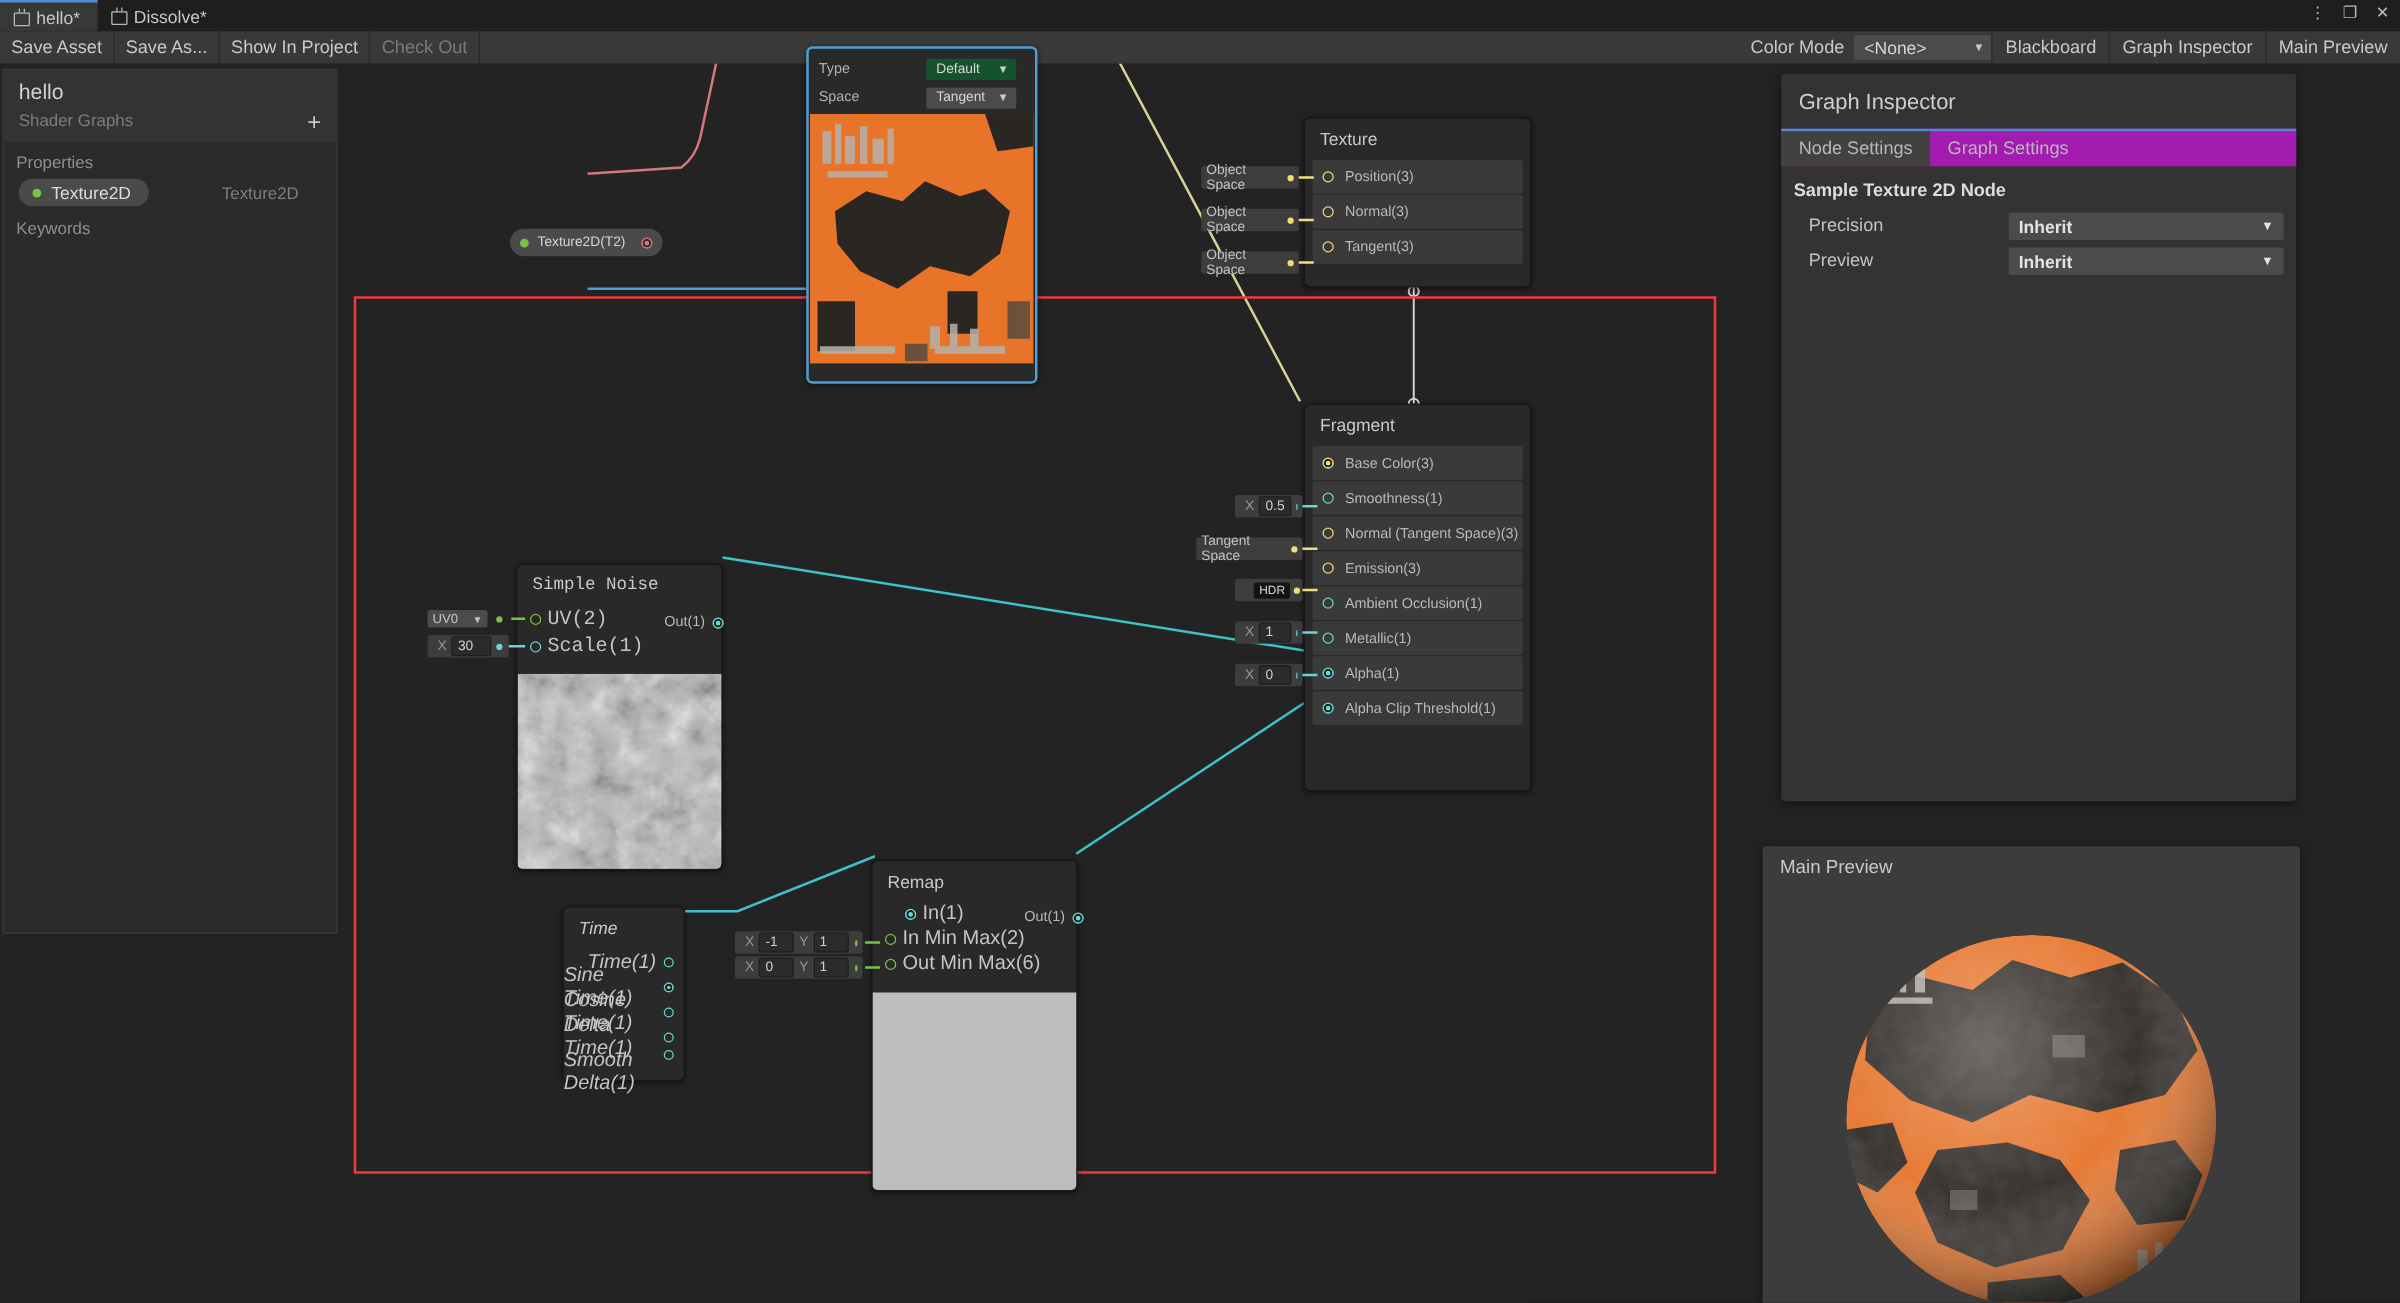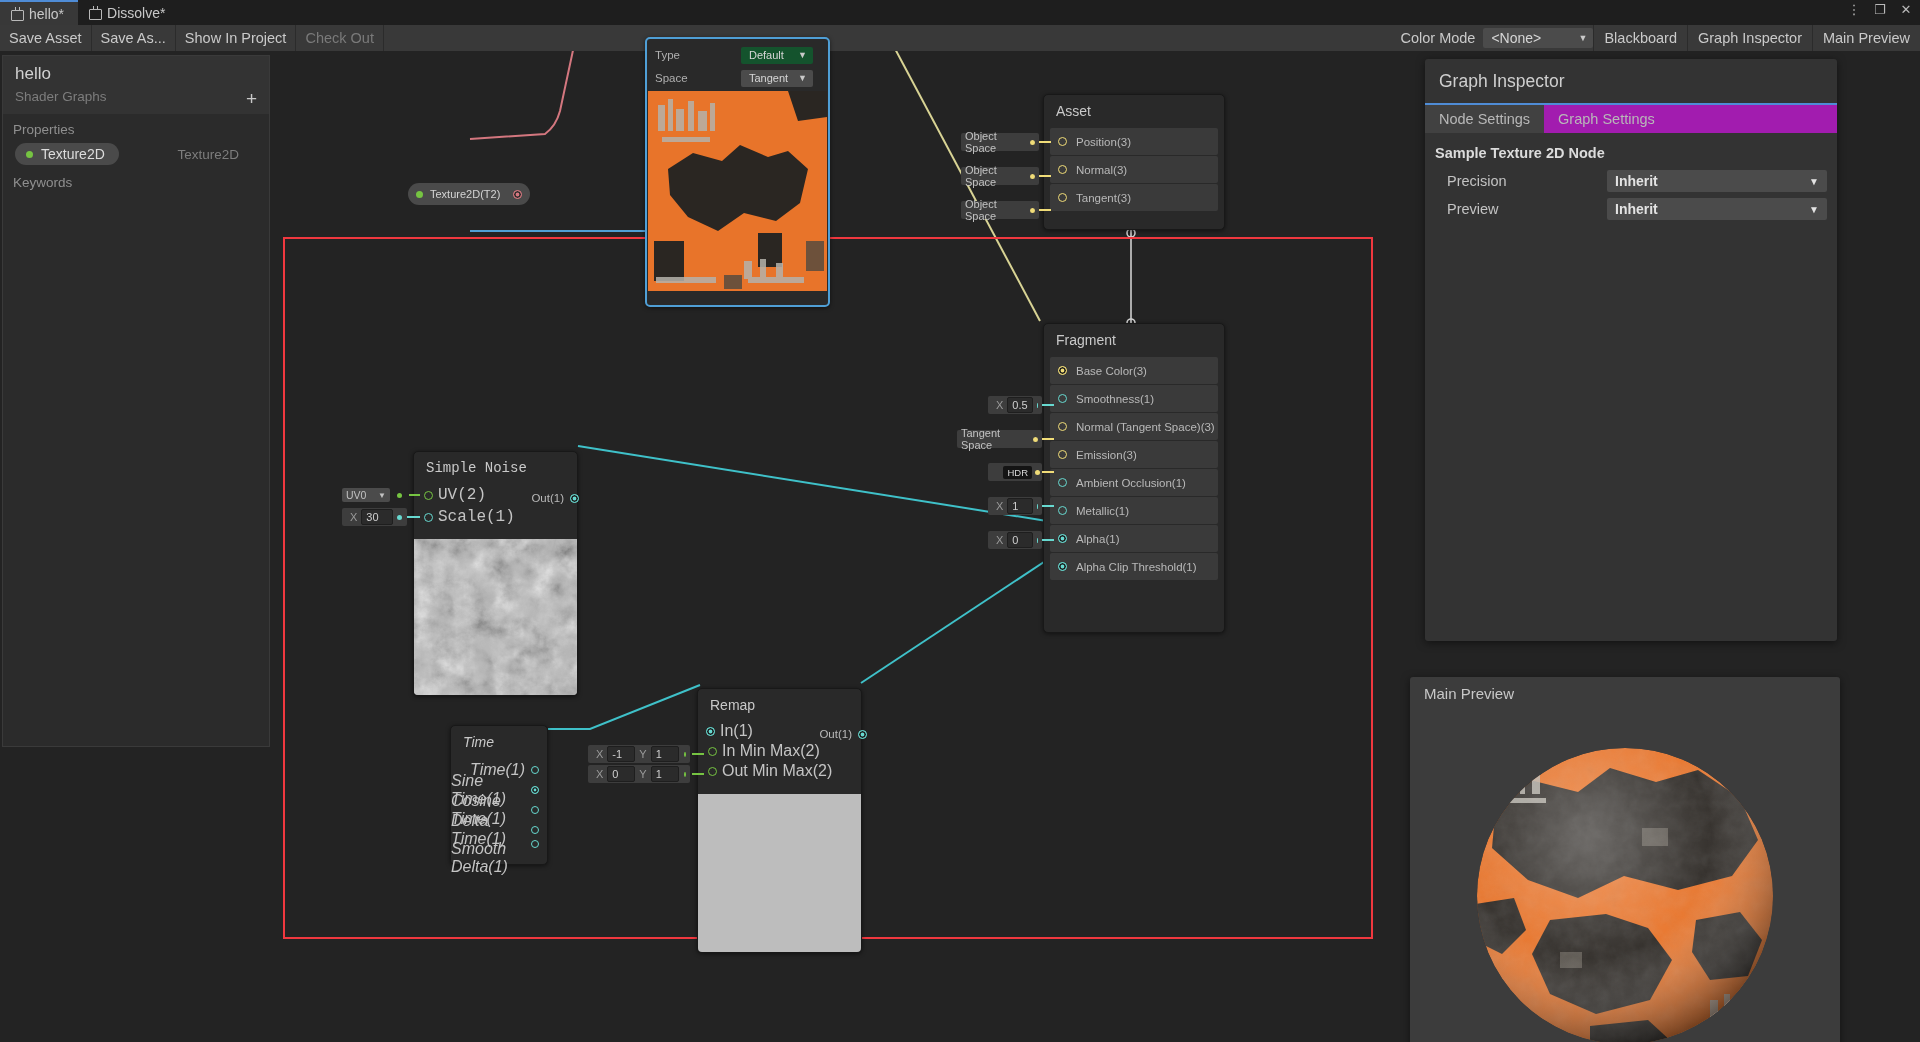--- a/index.html
+++ b/index.html
@@ -288,21 +288,21 @@
       </div>
     </div>
 
     <div style="position:absolute;left:408px;top:132px;width:122px;height:22px;background:#4a4a4a;border-radius:11px;display:flex;align-items:center;padding:0 8px;">
       <span style="width:7px;height:7px;border-radius:50%;background:#76c442;flex:none;"></span>
       <span style="font-size:11px;color:#d4d4d4;margin-left:7px;">Texture2D(T2)</span>
       <span style="margin-left:auto;width:9px;height:9px;border-radius:50%;border:1.6px solid #d4777f;background:#d4777f;box-shadow:inset 0 0 0 1.6px #2b2b2b;"></span>
     </div>
 
     <div class="node" style="left:1043px; top:43px; width:182px; height:136px;">
-      <div class="node-title">Asset</div>
+      <div class="node-title">Texture</div>
       <div class="port-row">
         <span class="port"></span>
         <span class="plabel">Position(3)</span>
       </div>
       <div class="port-row">
         <span class="port"></span>
         <span class="plabel">Normal(3)</span>
       </div>
       <div class="port-row">
         <span class="port"></span>
@@ -476,31 +476,31 @@
           <span class="plabel">Smooth Delta(1)</span>
           <span class="port cyan" style="margin:0 0 0 6px;width:8px;height:8px;"></span>
         </div>
       </div>
     </div>
 
     <div class="node" style="left:697px; top:637px; width:165px; height:265px; overflow:hidden;">
       <div class="node-title">Remap</div>
       <div style="display:flex;">
         <div style="flex:1;">
-          <div style="display:flex;align-items:center;height:20px;padding-left:0;text-align:right;">
+          <div style="display:flex;align-items:center;height:20px;padding-left:18px;text-align:right;">
             <span class="port cyan filled"></span>
             <span class="plabel">In(1)</span>
           </div>
           <div style="display:flex;align-items:center;height:20px;padding-left:2px;">
             <span class="port" style="border-color:#76c442;"></span>
             <span class="plabel">In Min Max(2)</span>
           </div>
           <div style="display:flex;align-items:center;height:20px;padding-left:2px;">
             <span class="port" style="border-color:#76c442;"></span>
-            <span class="plabel">Out Min Max(2)</span>
+            <span class="plabel">Out Min Max(6)</span>
           </div>
         </div>
       </div>
 
       <div style="position:absolute;left:0;top:105px;width:165px;height:160px;background:#bdbdbd;"></div>
     </div>
 
     <div style="position:absolute;left:795px;top:677px;width:72px;display:flex;align-items:center;justify-content:flex-end;">
       <span class="plabel" style="font-size:11.5px;color:#b9b9b9;">Out(1)</span>
       <span class="port cyan filled" style="margin:0 0 0 6px;"></span>

